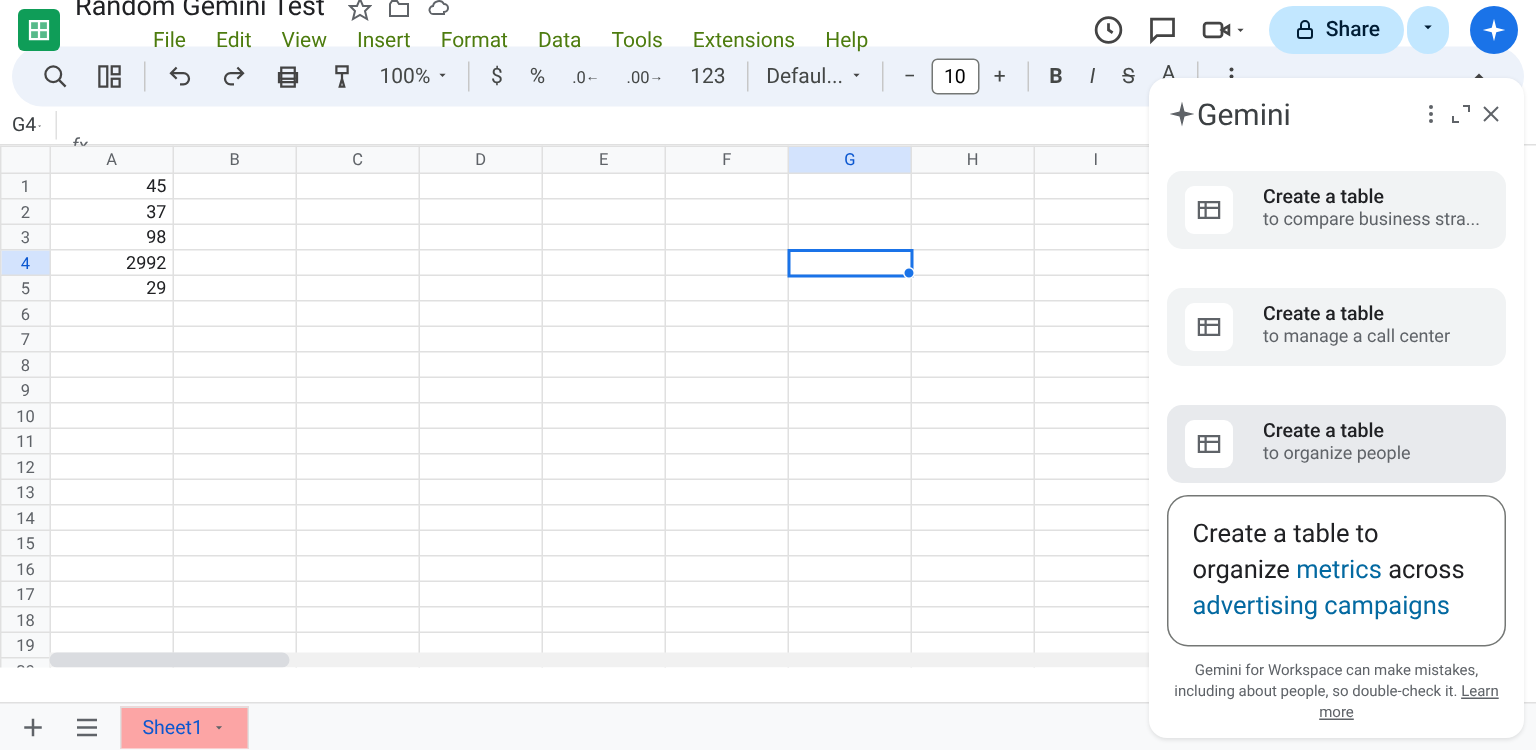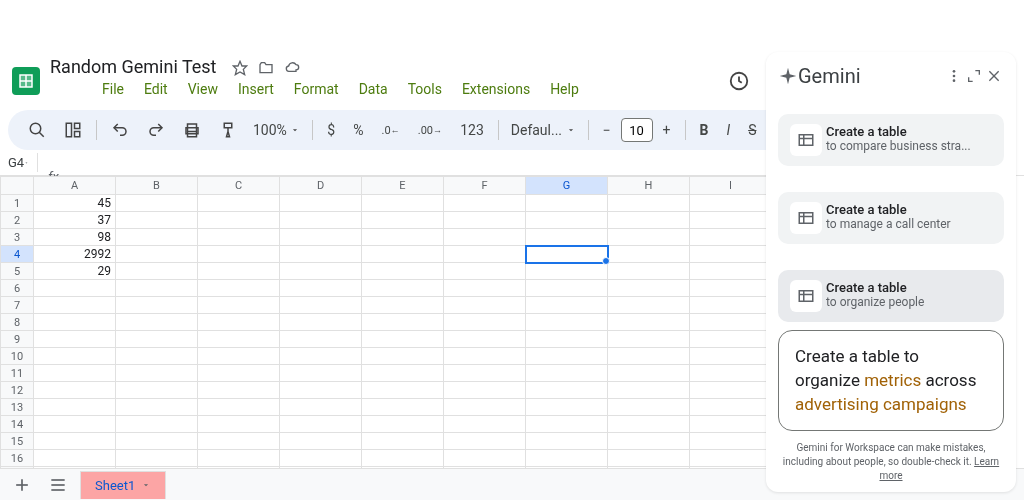--- a/index.html
+++ b/index.html
@@ -1,19 +1,19 @@
 <!DOCTYPE html>
 <html><head>
 <meta charset="utf-8">
 <style>
 * { margin: 0; padding: 0; box-sizing: border-box; font-family: 'Google Sans', Roboto, Arial, sans-serif; }
 body { background: #fff; width: 1024px; height: 500px; overflow: hidden; position: relative; }
 
 
-.header { display: flex; align-items: center; padding: 8px 12px 0 12px; height: 66px; margin-top: 44px; }
+.header { display: flex; align-items: center; padding: 8px 12px 0 12px; height: 31px; }
 .logo { width: 28px; height: 28px; background: #0f9d58; border-radius: 4px; display: flex; align-items: center; justify-content: center; margin-right: 10px; }
 .logo svg { width: 18px; height: 18px; }
 .title-area { flex: 1; }
 .doc-title { font-size: 18px; color: #202124; display: inline-block; }
 .title-icons { display: inline-flex; gap: 10px; margin-left: 12px; vertical-align: middle; }
 .title-icons span { color: #5f6368; cursor: pointer; }
 .header-right { display: flex; align-items: center; gap: 14px; }
 .icon-btn { color: #444; cursor: pointer; display: flex; align-items: center; }
 .share-btn { background: #c2e7ff; border-radius: 40px; padding: 8px 16px; display: flex; align-items: center; gap: 6px; color: #001d35; font-size: 14px; font-weight: 500; cursor: pointer; }
 .share-dropdown { background: #c2e7ff; border-radius: 40px; padding: 8px 8px; color: #001d35; cursor: pointer; }
@@ -57,27 +57,27 @@
 
 .sheet-tabs { position: absolute; bottom: 0; left: 0; right: 0; height: 32px; border-top: 1px solid #e0e0e0; background: #f8f9fa; display: flex; align-items: center; padding: 0 8px; gap: 8px; }
 .tab { background: #fca5a5; border: 1px solid #e0e0e0; border-bottom: none; border-radius: 0; padding: 6px 14px; font-size: 13px; color: #0b57d0; display: flex; align-items: center; gap: 6px; }
 .tab-btn { color: #5f6368; cursor: pointer; padding: 4px; }
 
 
 .gemini-panel { position: absolute; top: 52px; right: 8px; width: 250px; bottom: 8px; background: #fff; border-radius: 12px; box-shadow: 0 1px 3px rgba(0,0,0,0.1); padding: 12px; overflow: hidden; }
 .gp-header { display: flex; align-items: center; gap: 0; margin-bottom: 16px; }
 .gp-title { font-size: 20px; color: #3c4043; flex: 1; }
 .gp-icon { color: #5f6368; cursor: pointer; padding: 2px; }
-.suggestion { background: #f1f3f4; border-radius: 10px; padding: 10px 12px; display: flex; gap: 4px; margin-bottom: 8px; cursor: pointer; margin-top: 26px; }
+.suggestion { background: #f1f3f4; border-radius: 10px; padding: 10px 12px; display: flex; gap: 20px; margin-bottom: 8px; cursor: pointer; margin-top: 26px; }
 .sug-icon { width: 32px; height: 32px; background: #fff; border-radius: 6px; display: flex; align-items: center; justify-content: center; color: #5f6368; flex-shrink: 0; }
 .sug-text { font-size: 13px; }
 .sug-title { color: #202124; font-weight: 500; }
 .sug-sub { color: #5f6368; font-size: 12px; overflow: hidden; text-overflow: ellipsis; white-space: nowrap; }
 .prompt-box { border: 1px solid #747775; border-radius: 14px; padding: 14px 16px; font-size: 17px; color: #202124; margin-top: 8px; line-height: 1.4; }
-.prompt-box .hl { color: #a16207; }
+.prompt-box .hl { color: #0369a1; }
 .disclaimer { font-size: 10px; color: #5f6368; text-align: center; margin-top: 10px; line-height: 1.4; }
 .disclaimer a { color: #5f6368; text-decoration: underline; }
 .suggestion.hovered { background: #e8eaed; }
 
 svg { display: block; }
 </style>
 </head>
 <body>
 
 <div class="header">

